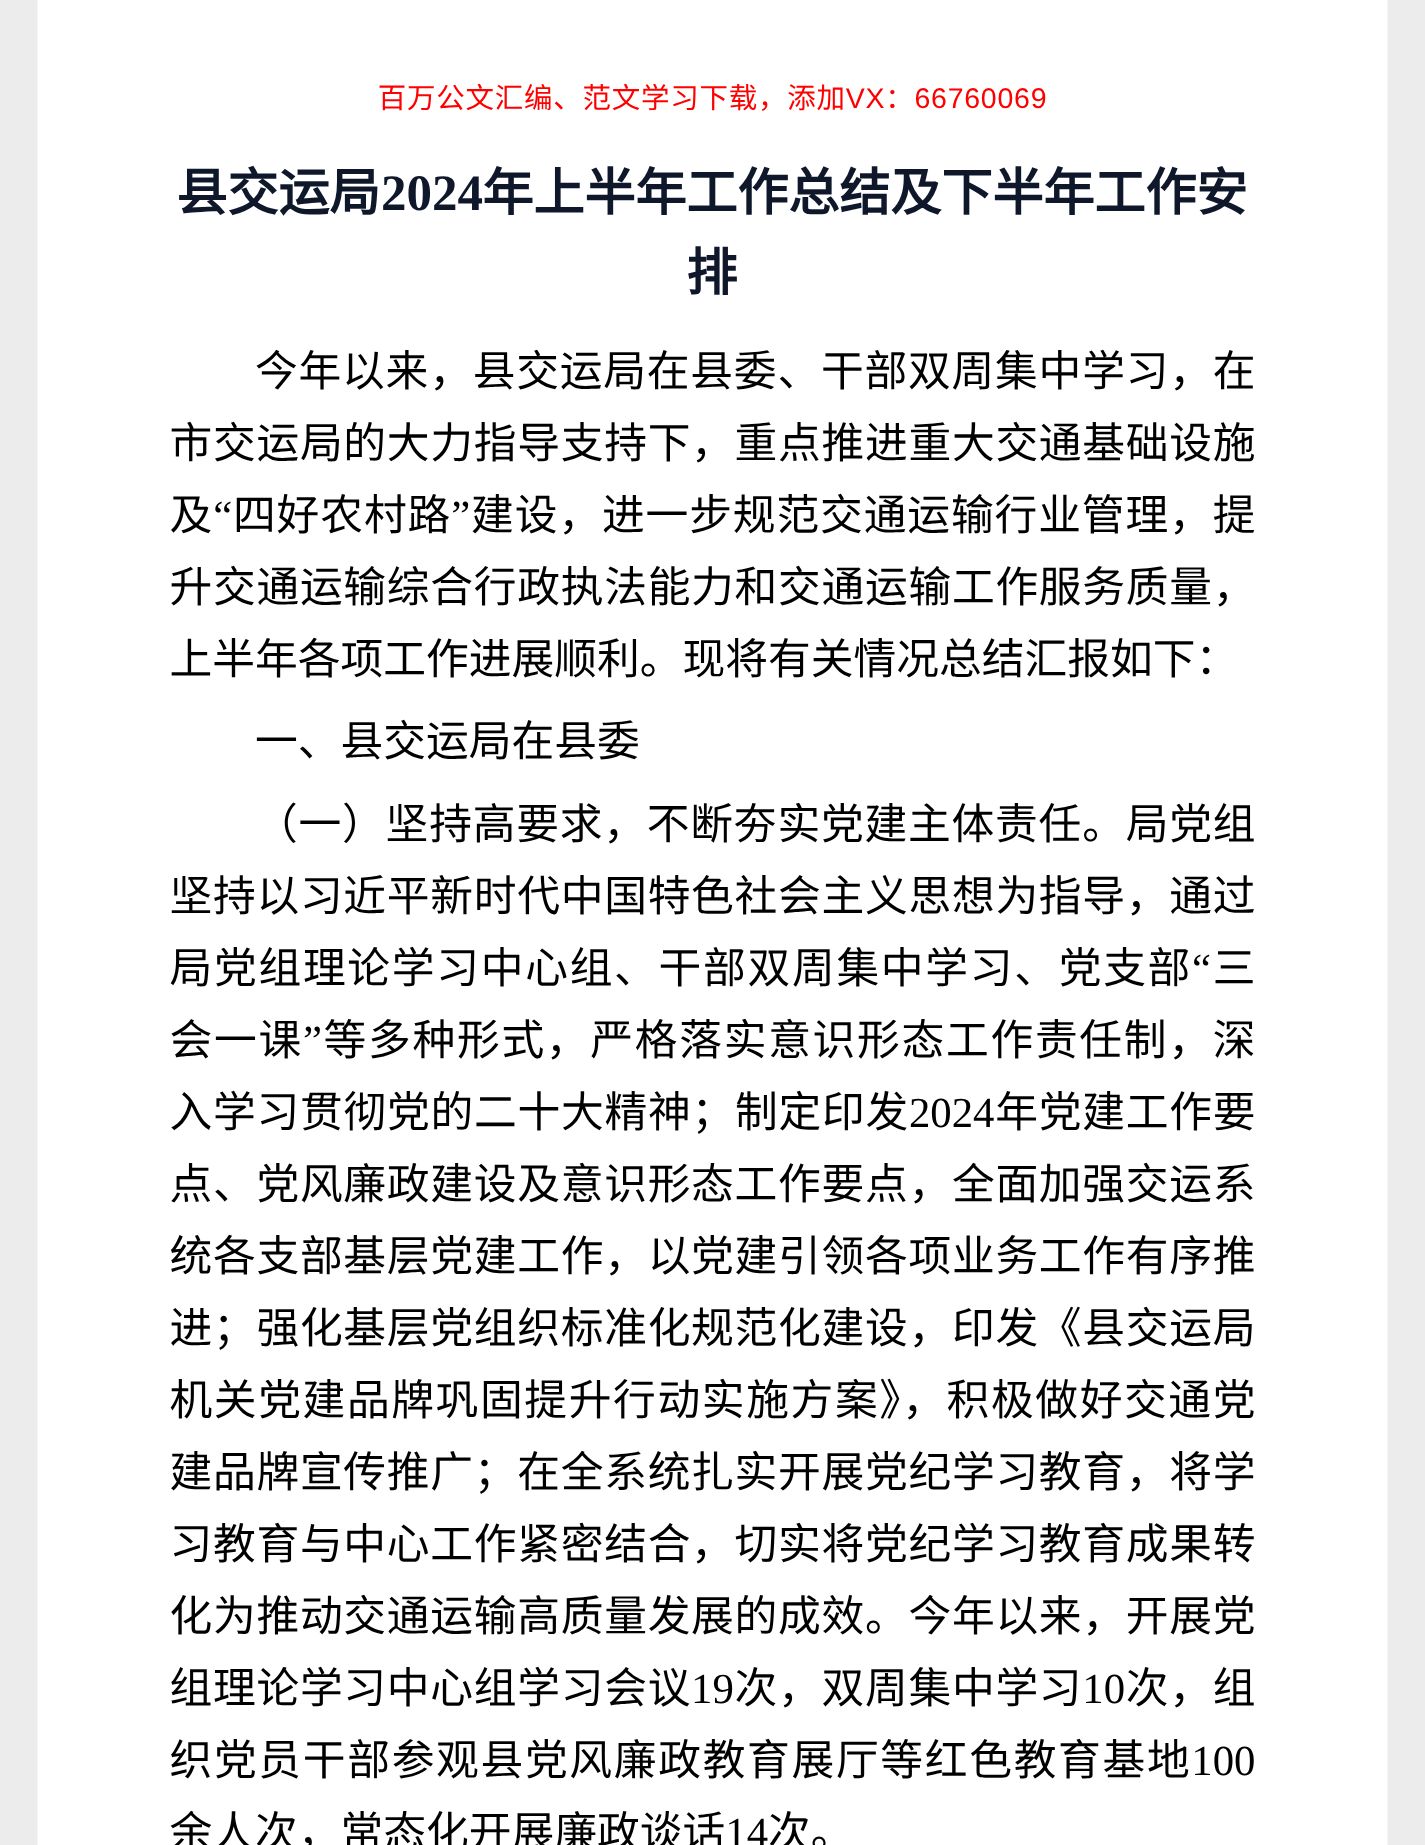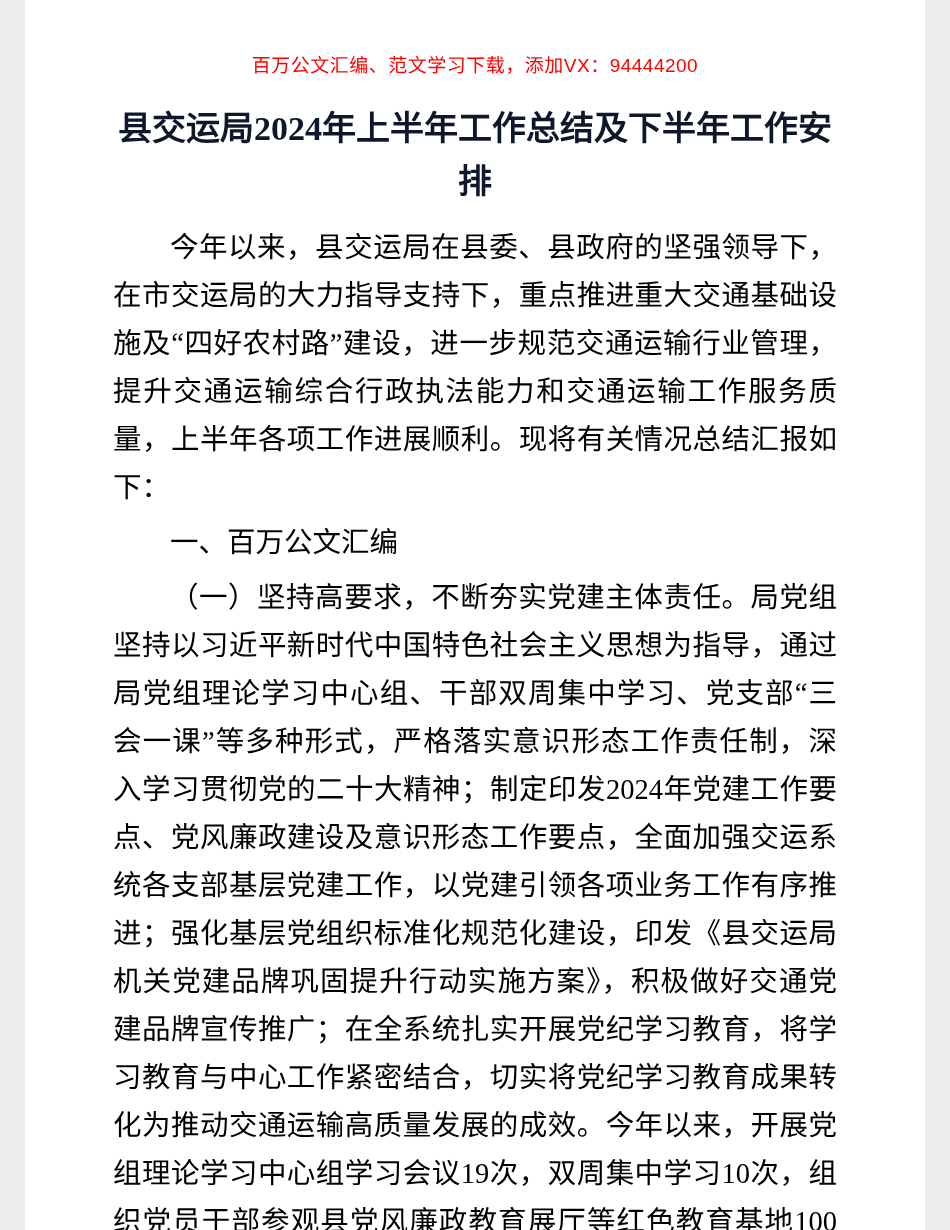--- a/index.html
+++ b/index.html
@@ -52,23 +52,23 @@
     line-height: 48px;
     text-indent: 2em;
     margin: 4px 0 7px 0;
   }
 </style>
 </head>
 <body>
 
 <div class="page">
 
-  <p class="promo">百万公文汇编、范文学习下载，添加VX：94444200</p>
+  <p class="promo">百万公文汇编、范文学习下载，添加VX：66760069</p>
 
   <h1 class="title">县交运局2024年上半年工作总结及下半年工作安排</h1>
 
-  <p class="para">今年以来，县交运局在县委、县政府的坚强领导下，在市交运局的大力指导支持下，重点推进重大交通基础设施及“四好农村路”建设，进一步规范交通运输行业管理，提升交通运输综合行政执法能力和交通运输工作服务质量，上半年各项工作进展顺利。现将有关情况总结汇报如下：</p>
+  <p class="para">今年以来，县交运局在县委、干部双周集中学习，在市交运局的大力指导支持下，重点推进重大交通基础设施及“四好农村路”建设，进一步规范交通运输行业管理，提升交通运输综合行政执法能力和交通运输工作服务质量，上半年各项工作进展顺利。现将有关情况总结汇报如下：</p>
 
-  <p class="section-heading">一、百万公文汇编</p>
+  <p class="section-heading">一、县交运局在县委</p>
 
   <p class="para">（一）坚持高要求，不断夯实党建主体责任。局党组坚持以习近平新时代中国特色社会主义思想为指导，通过局党组理论学习中心组、干部双周集中学习、党支部“三会一课”等多种形式，严格落实意识形态工作责任制，深入学习贯彻党的二十大精神；制定印发2024年党建工作要点、党风廉政建设及意识形态工作要点，全面加强交运系统各支部基层党建工作，以党建引领各项业务工作有序推进；强化基层党组织标准化规范化建设，印发《县交运局机关党建品牌巩固提升行动实施方案》，积极做好交通党建品牌宣传推广；在全系统扎实开展党纪学习教育，将学习教育与中心工作紧密结合，切实将党纪学习教育成果转化为推动交通运输高质量发展的成效。今年以来，开展党组理论学习中心组学习会议19次，双周集中学习10次，组织党员干部参观县党风廉政教育展厅等红色教育基地100余人次，常态化开展廉政谈话14次。</p>
 
 </div>
 
 </body></html>

